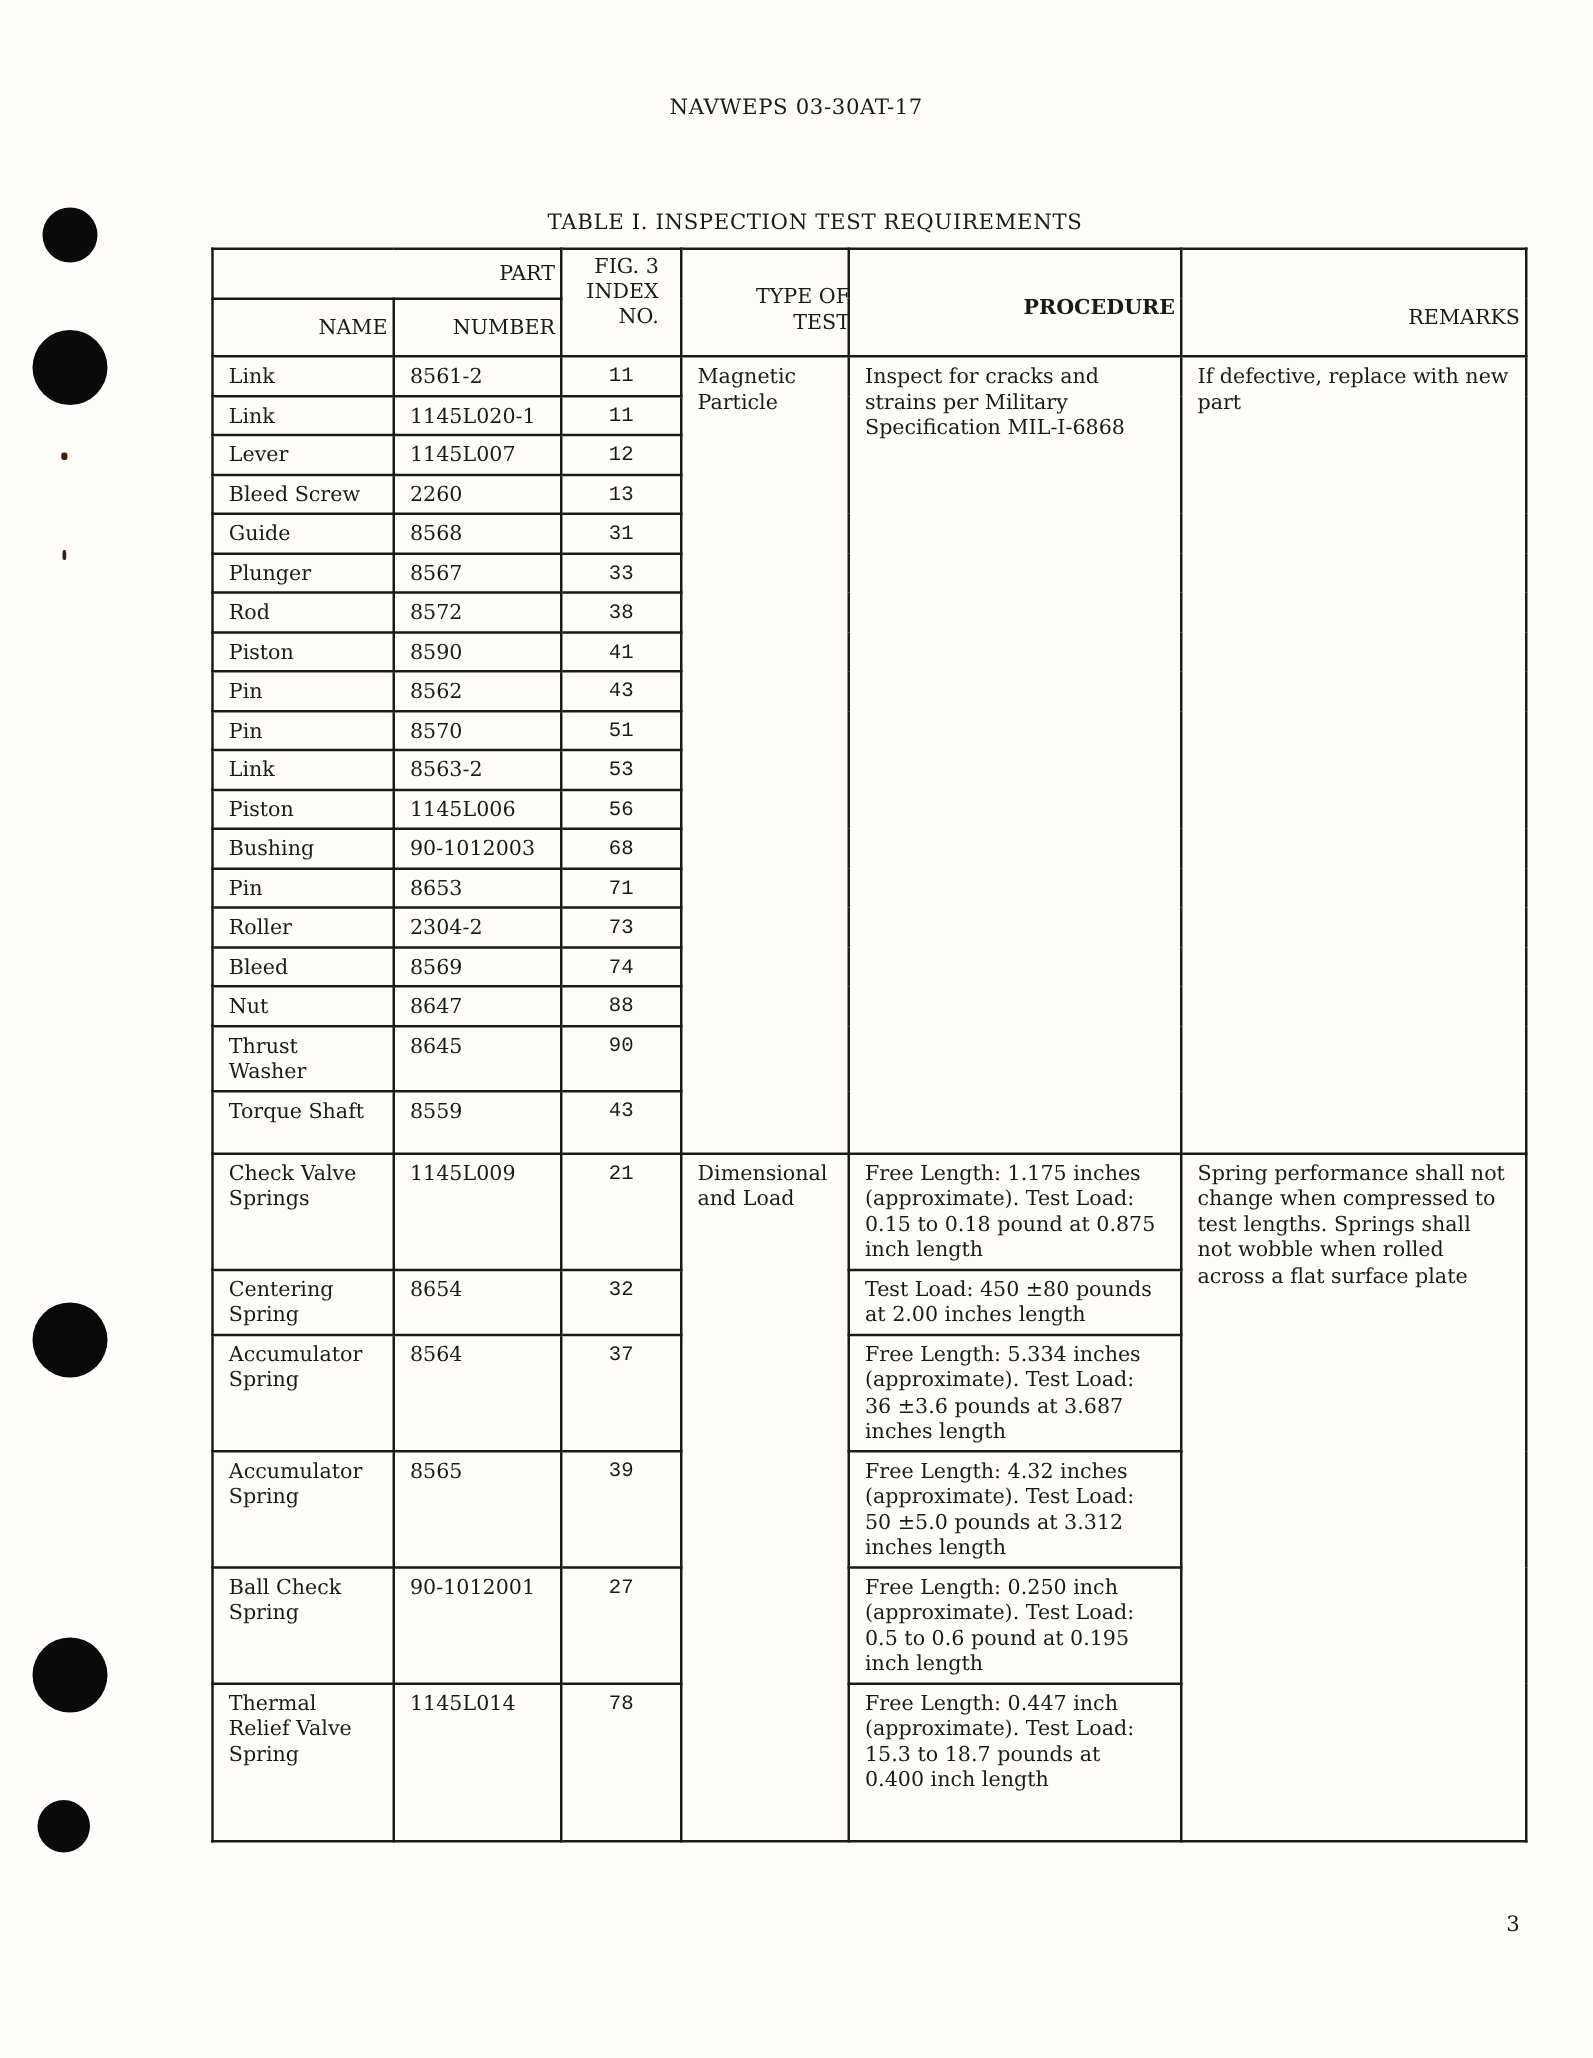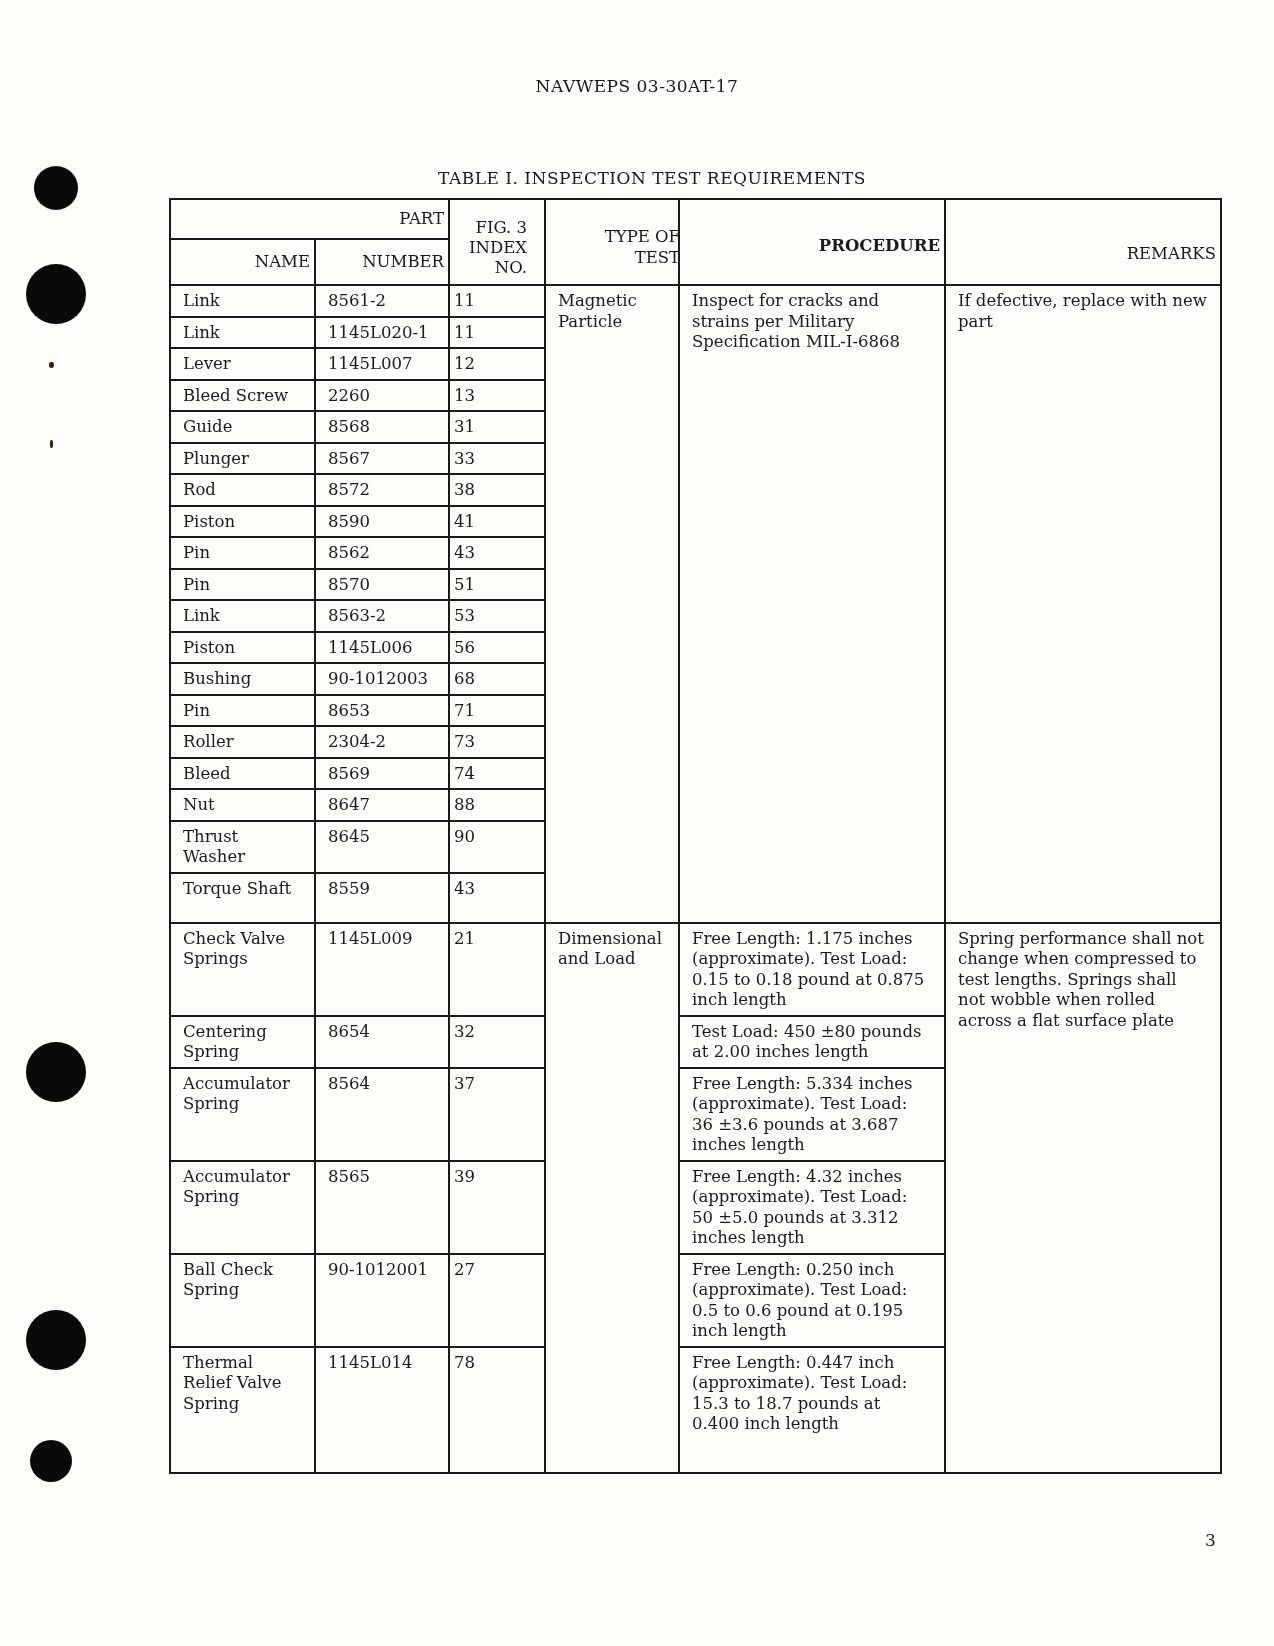--- a/index.html
+++ b/index.html
@@ -24,21 +24,21 @@
       position: absolute; top: 198px; left: 169px; width: 1051px;
       border-collapse: collapse; table-layout: fixed;
       font-size: 16.5px; line-height: 20.5px;
     }
     table.req td, table.req th {
       border: 2px solid #1a1a1a; vertical-align: top;
       padding: 5px 12px 4px 12px; font-weight: normal; text-align: left;
     }
     table.req th { text-align: right; vertical-align: middle; padding: 3px 4px; }
     table.req th.top { vertical-align: top; }
-    table.req td.idx { padding-left: 4px; padding-right: 4px; }
+    table.req td.idx { text-align: center; padding-left: 4px; padding-right: 4px; font-family: Liberation Mono, monospace; }
     .page-num {
       position: absolute; top: 1530px; left: 1205px; font-size: 17px;
     }
   </style>
 </head>
 <body>
 
 <div class="hole" style="left:34px;top:166px;width:44px;height:44px;"></div>
 <div class="hole" style="left:26px;top:264px;width:60px;height:60px;"></div>
 <div class="speck" style="left:49px;top:362px;width:5px;height:6px;"></div>
@@ -55,21 +55,21 @@
     <col style="width:145px">
     <col style="width:134px">
     <col style="width:96px">
     <col style="width:134px">
     <col style="width:266px">
     <col style="width:276px">
   </colgroup>
   <thead>
     <tr style="height:40px">
       <th colspan="2">PART</th>
-      <th rowspan="2" class="top" style="line-height:20px;padding-top:18px;">
+      <th rowspan="2" class="top" style="line-height:20px;padding-top:3px;">
         <span style="display:block;width:60px;margin:0 auto;">FIG. 3 INDEX NO.</span>
       </th>
       <th rowspan="2" style="padding-top:14px;padding-left:44px;">
         <span style="display:block;width:90px;margin:0 auto;">TYPE OF TEST</span>
       </th>
       <th rowspan="2" style="padding-top:12px;font-weight:bold;">PROCEDURE</th>
       <th rowspan="2" style="padding-top:28px;">REMARKS</th>
     </tr>
     <tr style="height:46px">
       <th>NAME</th>

